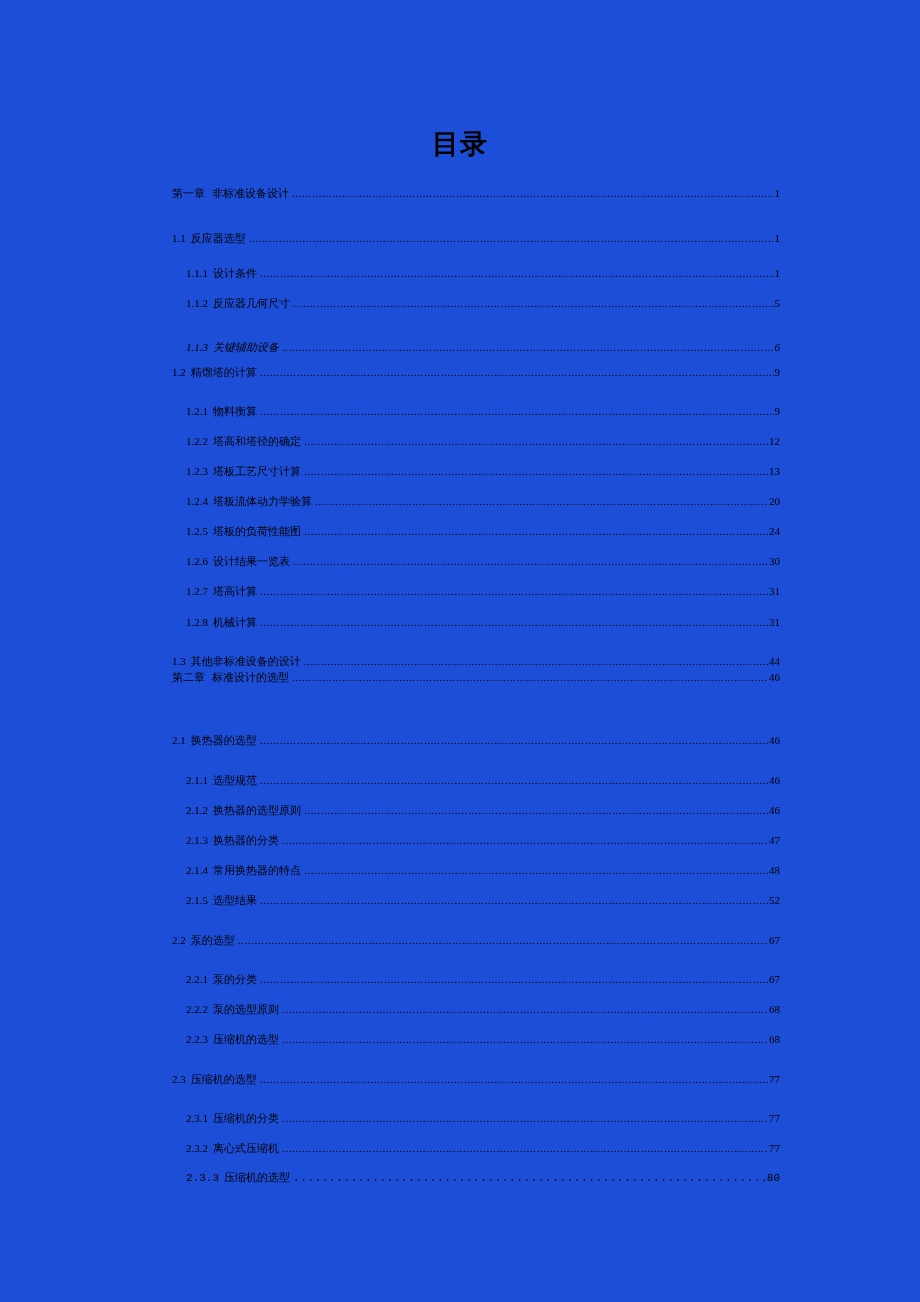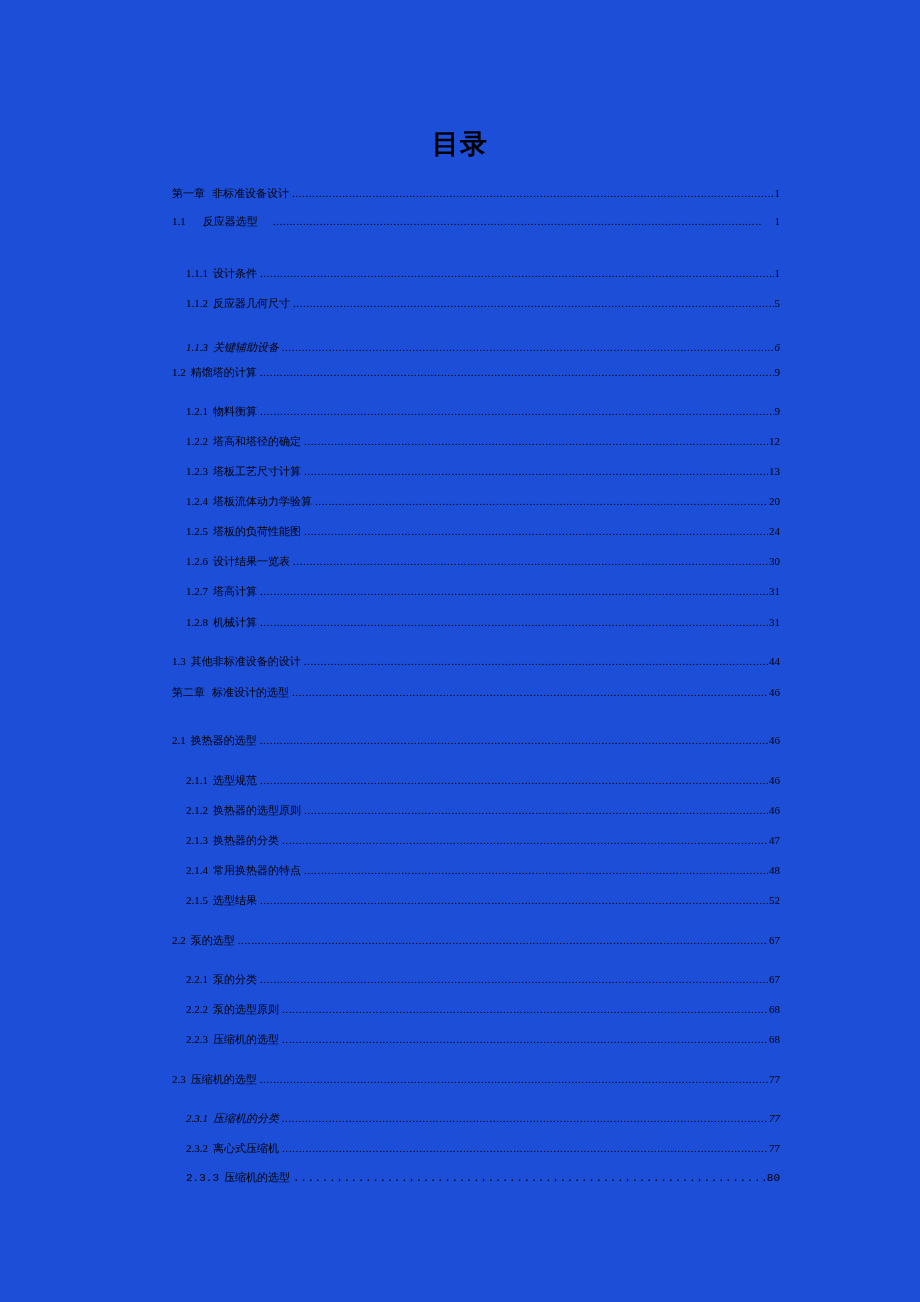--- a/index.html
+++ b/index.html
@@ -76,21 +76,21 @@
 
 <div class="page">
   <div class="toc-title">目录</div>
   <div id="toc-list">
       <div class="toc-row lvl1" style="top: 183px;">
     <span class="num">第一章</span>
     <span class="label">非标准设备设计</span>
     <span class="leader"></span>
     <span class="page-num">1</span>
   </div>
-      <div class="toc-row lvl2" style="top: 211px; gap: 12px;">
+      <div class="toc-row lvl2" style="top: 228px;">
     <span class="num">1.1</span>
     <span class="label">反应器选型</span>
     <span class="leader"></span>
     <span class="page-num">1</span>
   </div>
       <div class="toc-row lvl3" style="top: 263px;">
     <span class="num">1.1.1</span>
     <span class="label">设计条件</span>
     <span class="leader"></span>
     <span class="page-num">1</span>
@@ -160,21 +160,21 @@
     <span class="label">机械计算</span>
     <span class="leader"></span>
     <span class="page-num">31</span>
   </div>
       <div class="toc-row lvl2" style="top: 651px;">
     <span class="num">1.3</span>
     <span class="label">其他非标准设备的设计</span>
     <span class="leader"></span>
     <span class="page-num">44</span>
   </div>
-      <div class="toc-row lvl1" style="top: 682px; justify-content: space-between;">
+      <div class="toc-row lvl1" style="top: 667px; justify-content: space-between;">
     <span class="num">第二章</span>
     <span class="label">标准设计的选型</span>
     <span class="leader"></span>
     <span class="page-num">46</span>
   </div>
       <div class="toc-row lvl2" style="top: 730px;">
     <span class="num">2.1</span>
     <span class="label">换热器的选型</span>
     <span class="leader"></span>
     <span class="page-num">46</span>
@@ -232,21 +232,21 @@
     <span class="label">压缩机的选型</span>
     <span class="leader"></span>
     <span class="page-num">68</span>
   </div>
       <div class="toc-row lvl2" style="top: 1069px;">
     <span class="num">2.3</span>
     <span class="label">压缩机的选型</span>
     <span class="leader"></span>
     <span class="page-num">77</span>
   </div>
-      <div class="toc-row lvl3" style="top: 1108px; font-style: italic;">
+      <div class="toc-row lvl3" style="top: 1108px;">
     <span class="num">2.3.1</span>
     <span class="label">压缩机的分类</span>
     <span class="leader"></span>
     <span class="page-num">77</span>
   </div>
       <div class="toc-row lvl3" style="top: 1138px;">
     <span class="num">2.3.2</span>
     <span class="label">离心式压缩机</span>
     <span class="leader"></span>
     <span class="page-num">77</span>

